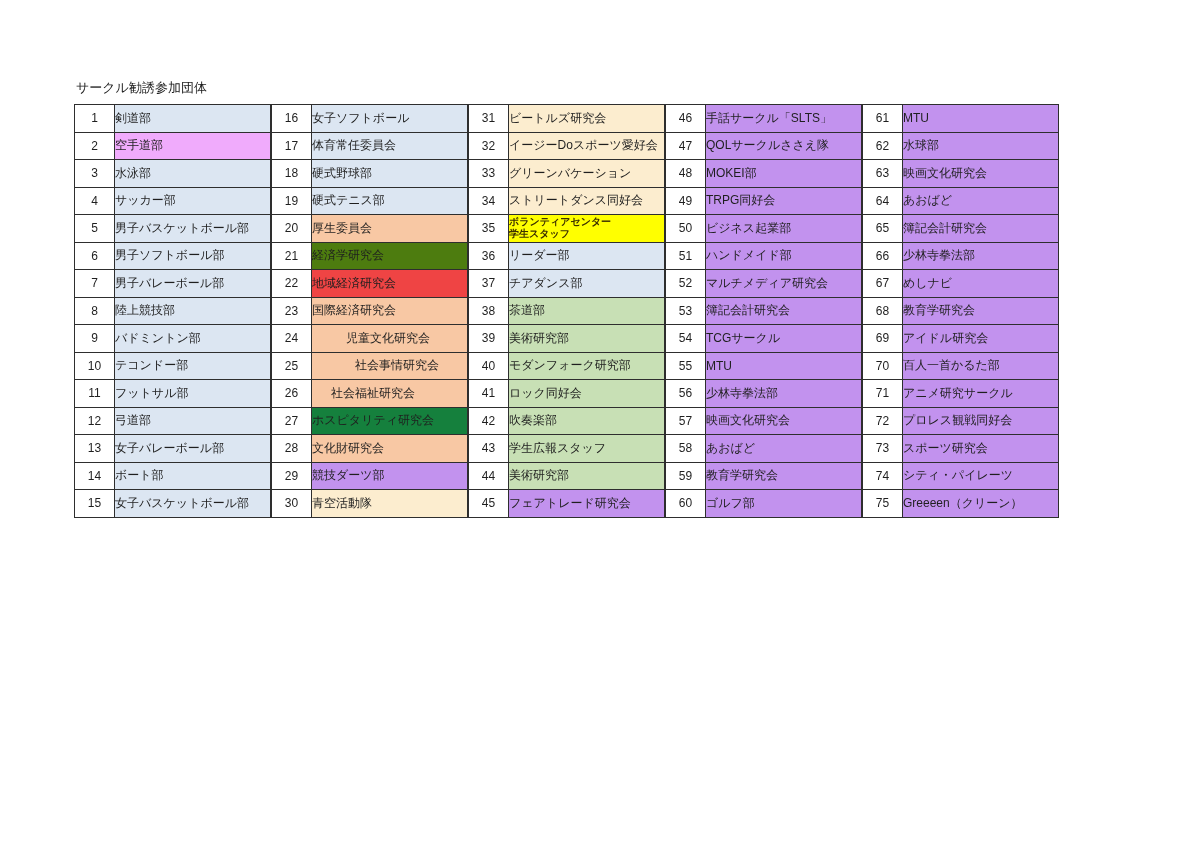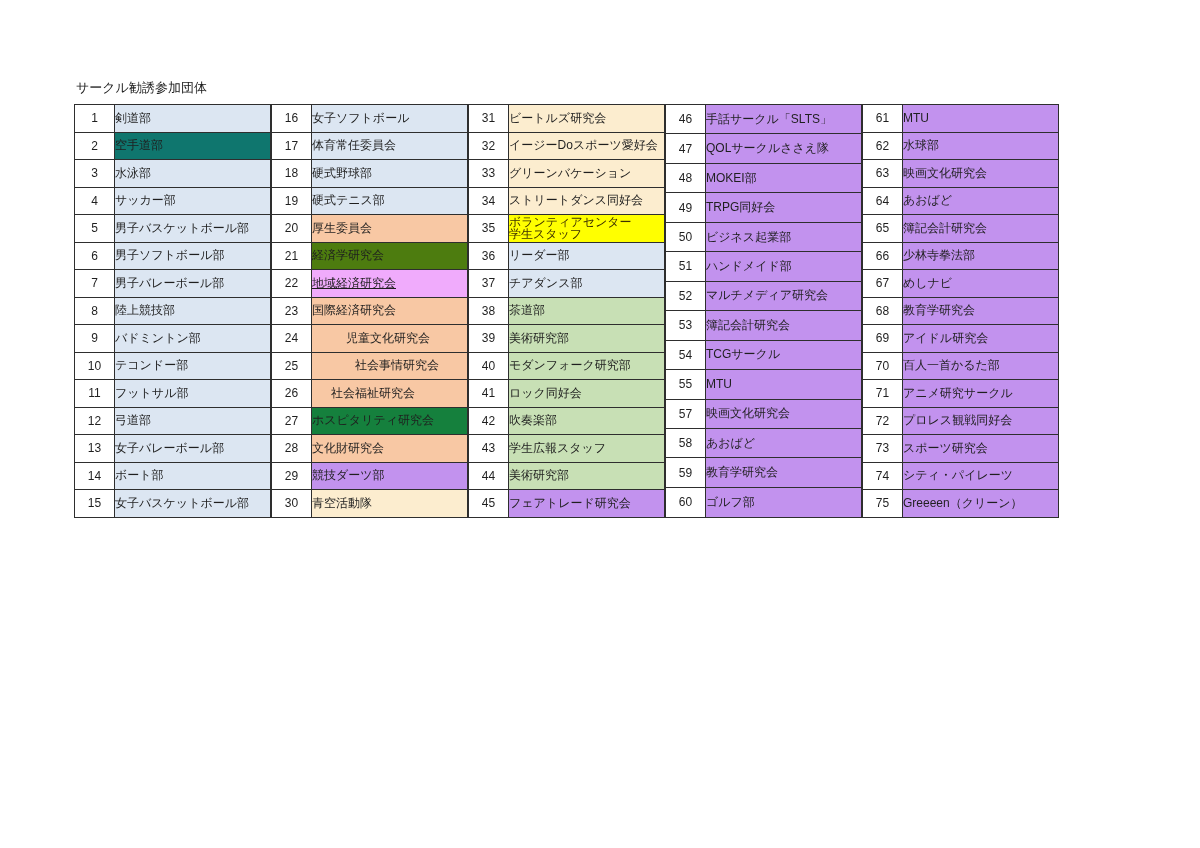--- a/index.html
+++ b/index.html
@@ -45,41 +45,42 @@
     background: #ffffff;
   }
   td.name {
     width: 156px;
     max-width: 156px;
     padding-left: 4px;
     white-space: nowrap;
     overflow: hidden;
   }
   td.name .line {
-    font-size: 12px;
+    font-size: 10px;
     line-height: 12px;
     color: #3d3000;
     white-space: nowrap;
+    font-weight: bold;
   }
 </style>
 </head>
 <body>
 
 <div class="page-title">サークル勧誘参加団体</div>
 
 <div class="table-wrap">
     <table class="group">
       <tbody>
         <tr>
           <td class="num">1</td>
           <td class="name" style="background: rgb(220, 230, 242);">剣道部</td>
         </tr>
         <tr>
           <td class="num">2</td>
-          <td class="name" style="background: #0f766e;">空手道部</td>
+          <td class="name" style="background: #f0abfc;">空手道部</td>
         </tr>
         <tr>
           <td class="num">3</td>
           <td class="name" style="background: rgb(220, 230, 242);">水泳部</td>
         </tr>
         <tr>
           <td class="num">4</td>
           <td class="name" style="background: rgb(220, 230, 242);">サッカー部</td>
         </tr>
         <tr>
@@ -149,21 +150,21 @@
         <tr>
           <td class="num">20</td>
           <td class="name" style="background: rgb(248, 200, 164);">厚生委員会</td>
         </tr>
         <tr>
           <td class="num">21</td>
           <td class="name" style="background: #4d7c0f;">経済学研究会</td>
         </tr>
         <tr>
           <td class="num">22</td>
-          <td class="name" style="background: #f0abfc; text-decoration: underline;">地域経済研究会</td>
+          <td class="name" style="background: #ef4444;">地域経済研究会</td>
         </tr>
         <tr>
           <td class="num">23</td>
           <td class="name" style="background: rgb(248, 200, 164);">国際経済研究会</td>
         </tr>
         <tr>
           <td class="num">24</td>
           <td class="name" style="background: rgb(248, 200, 164); padding-left: 34px;">児童文化研究会</td>
         </tr>
         <tr>
@@ -295,20 +296,24 @@
         </tr>
         <tr>
           <td class="num">54</td>
           <td class="name" style="background: rgb(194, 146, 238);">TCGサークル</td>
         </tr>
         <tr>
           <td class="num">55</td>
           <td class="name" style="background: rgb(194, 146, 238);">MTU</td>
         </tr>
         <tr>
+          <td class="num">56</td>
+          <td class="name" style="background: rgb(194, 146, 238);">少林寺拳法部</td>
+        </tr>
+        <tr>
           <td class="num">57</td>
           <td class="name" style="background: rgb(194, 146, 238);">映画文化研究会</td>
         </tr>
         <tr>
           <td class="num">58</td>
           <td class="name" style="background: rgb(194, 146, 238);">あおばど</td>
         </tr>
         <tr>
           <td class="num">59</td>
           <td class="name" style="background: rgb(194, 146, 238);">教育学研究会</td>

